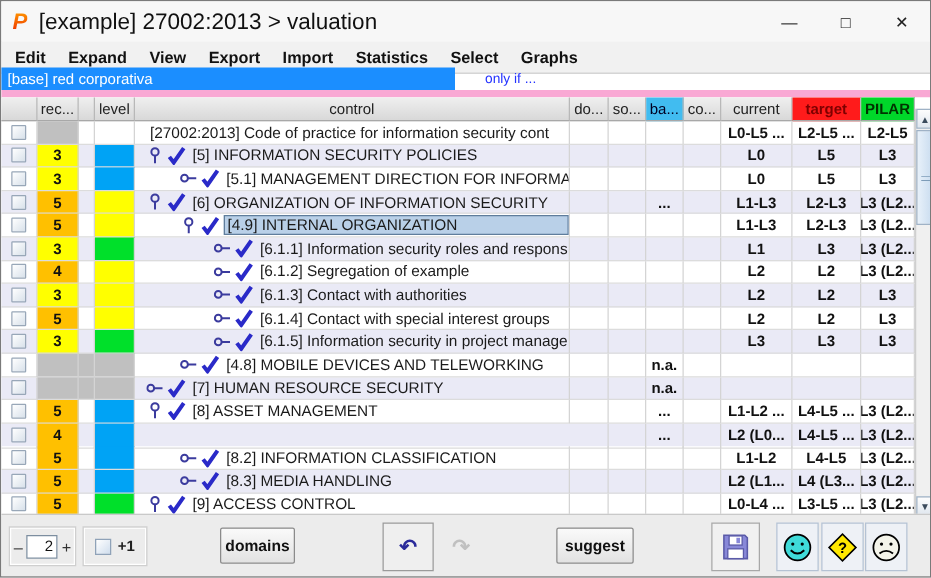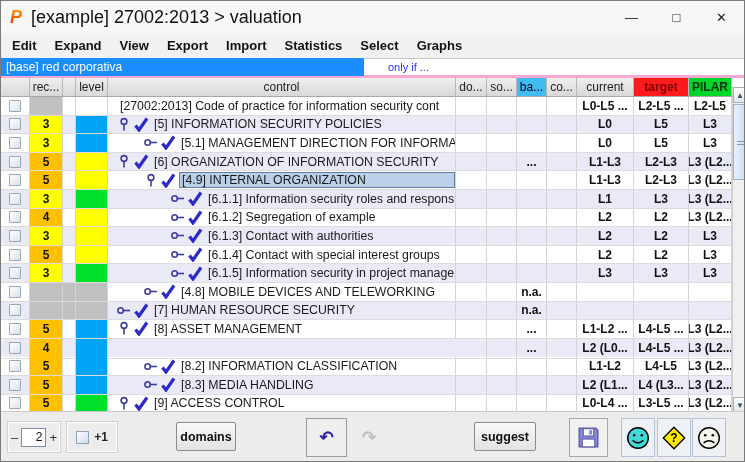--- a/index.html
+++ b/index.html
@@ -12,21 +12,21 @@
           background:linear-gradient(180deg,#ff9900,#ee3300); -webkit-background-clip:text; background-clip:text; color:transparent; }
   .title-text { margin-left:9px; font-size:18px; color:#111; }
   .win-controls { position:absolute; right:0; top:0; height:32px; display:flex; }
   .win-btn { width:45px; height:32px; display:flex; align-items:center; justify-content:center; font-size:13px; color:#222; }
 
   
   .menubar { height:25px; background:#f1f1f1; display:flex; align-items:center; padding-left:2px; }
   .menu-item { font-weight:bold; font-size:13px; color:#111; padding:0 9px; line-height:25px; }
 
   
-  .filterbar { height:20px; background:#fff; border-top:1px solid #c8c8c8; border-bottom:3px solid #f9a8d4; display:flex; align-items:center; position:relative; }
+  .filterbar { height:20px; background:#fff; border-top:1px solid #c8c8c8; border-bottom:6px solid #f9a8d4; display:flex; align-items:flex-end; position:relative; }
   .filter-sel { width:363px; color:#fff; font-size:12px; line-height:18px; padding-left:5px; overflow:hidden; white-space:nowrap; }
   .filter-cond { font-size:11px; line-height:18px; margin-left:24px; }
 
   
   .table { position:relative; width:745px; height:335px; background:#fff; }
   .tr, .thead { display:grid; grid-template-columns:29px 33px 13px 32px 348px 31px 30px 30px 30px 57px 55px 43px; width:731px; }
   .thead { height:19px; background:linear-gradient(180deg,#efefef,#d7d7d7); }
   .th { font-size:12px; color:#222; text-align:center; line-height:18px; border-right:1px solid #b8b8b8; border-bottom:1px solid #a8a8a8; overflow:hidden; white-space:nowrap; }
   .th.hl-ba { background:#41bcf0; color:#002; }
   .th.hl-target { background:#ff1b1b; color:#7e0000; font-weight:bold; }
@@ -550,21 +550,21 @@
       <span class="p1-box"></span>
       <span class="p1-label">+1</span>
     </div>
     <div class="bb btn" style="left:175px; top:10px; width:60px; height:29px;">domains</div>
     <div class="bb tool" style="left:305px; top:6px; width:41px; height:39px; background:#efefef; border-color:#9a9a9a;">
       <span class="undo-glyph">↶</span>
     </div>
     <div class="bb tool" style="left:350px; top:8px; width:36px; height:35px; background:transparent; border-color:transparent;">
       <span class="redo-glyph">↷</span>
     </div>
-    <div class="bb btn" style="left:473px; top:10px; width:62px; height:29px;">suggest</div>
+    <div class="bb btn" style="left:444px; top:10px; width:62px; height:29px;">suggest</div>
 
     <div class="bb tool" style="left:568px; top:6px; width:39px; height:39px; background:#f1f1f1; border-color:#a8a8a8;">
       <svg width="25" height="25" viewBox="0 0 24 24">
         <polygon points="3,3 19,3 21,5 21,21 3,21" fill="#8а8аd8"></polygon>
         <polygon points="3,3 19,3 21,5 21,21 3,21" fill="#8888d8" stroke="#5a5aa8" stroke-width="1.2"></polygon>
         <rect x="7" y="3.6" width="10" height="7" fill="#ffffff" stroke="#5a5aa8" stroke-width="1"></rect>
         <rect x="12.6" y="5" width="2.8" height="4.2" fill="#8888d8"></rect>
         <rect x="6" y="13.5" width="12" height="7.5" fill="#ffffff" stroke="#5a5aa8" stroke-width="1"></rect>
       </svg>
     </div>

